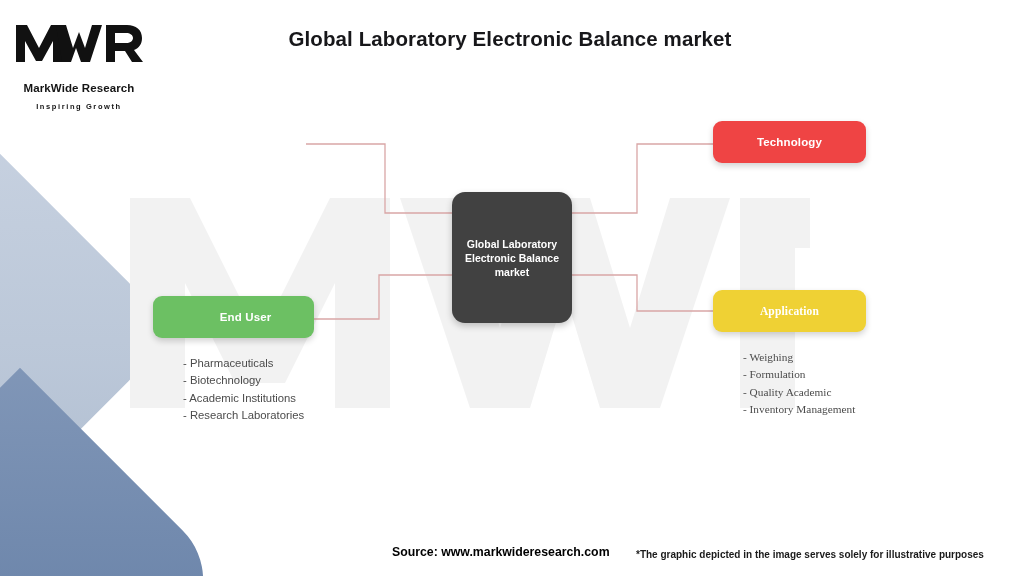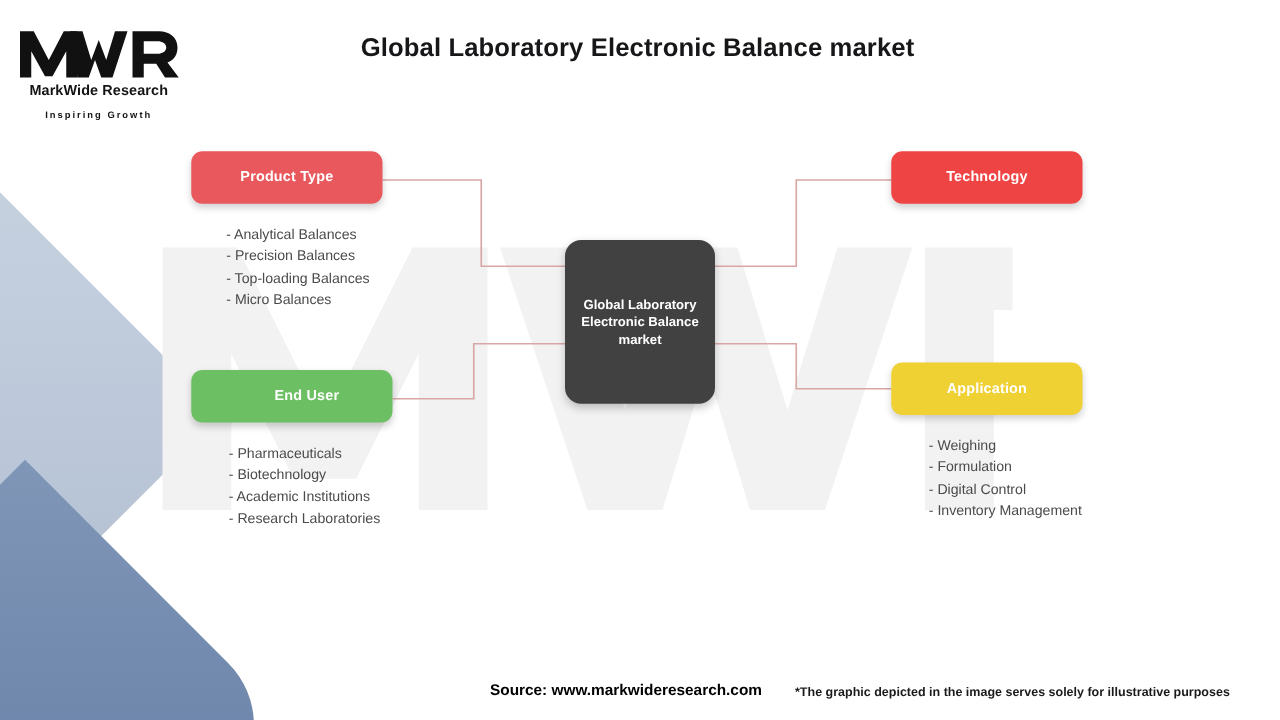--- a/index.html
+++ b/index.html
@@ -52,21 +52,21 @@
 
   
   #logo { position: absolute; left: 14px; top: 22px; width: 130px; }
   #logo-mark { display: block; }
   #logo-name {
     font-size: 11.5px;
     font-weight: 700;
     color: #141414;
     text-align: center;
     letter-spacing: .1px;
-    margin-top: 3px;
+    margin-top: 18px;
   }
   #logo-tag {
     font-size: 7.5px;
     font-weight: 700;
     color: #141414;
     text-align: center;
     letter-spacing: 1.6px;
     margin-top: 8px;
   }
 
@@ -143,21 +143,21 @@
   #cat-product .cat-list  { padding-left: 28px; }
 
   #cat-enduser  { left: 153px; top: 296px; width: 161px; }
   #cat-enduser .cat-pill  { background: #6cc063; padding-left: 24px; }
   #cat-enduser .cat-list  { padding-left: 30px; }
 
   #cat-technology { left: 713px; top: 121px; width: 153px; }
   #cat-technology .cat-pill { background: #ef4444; }
   #cat-technology .cat-list { padding-left: 30px; }
 
-  #cat-application { left: 713px; top: 290px; width: 153px; }
+  #cat-application { left: 713px; top: 290px; width: 153px; font-family: Liberation Serif, serif; }
   #cat-application .cat-pill { background: #efd134; }
   #cat-application .cat-list { padding-left: 30px; }
 
   
   #source-text {
     position: absolute;
     left: 392px;
     top: 545px;
     font-size: 12.3px;
     font-weight: 700;
@@ -215,31 +215,20 @@
       <polyline points="713,144 637,144 637,213 572,213"></polyline>
 
       <polyline points="713,311 637,311 637,275 572,275"></polyline>
     </g>
   </svg>
 
   <div id="center-node">
     <div id="center-label">Global Laboratory Electronic Balance market</div>
   </div>
 
-  <div class="cat" id="cat-product">
-    <div class="cat-pill">
-      <span class="cat-pill-label">Product Type</span>
-    </div>
-    <ul class="cat-list">
-      <li>- Analytical Balances</li>
-      <li>- Precision Balances</li>
-      <li>- Top-loading Balances</li>
-      <li>- Micro Balances</li>
-    </ul>
-  </div>
 
   <div class="cat" id="cat-technology">
     <div class="cat-pill">
       <span class="cat-pill-label">Technology</span>
     </div>
   </div>
 
   <div class="cat" id="cat-enduser">
     <div class="cat-pill">
       <span class="cat-pill-label">End User</span>
@@ -252,21 +241,21 @@
     </ul>
   </div>
 
   <div class="cat" id="cat-application">
     <div class="cat-pill">
       <span class="cat-pill-label">Application</span>
     </div>
     <ul class="cat-list">
       <li>- Weighing</li>
       <li>- Formulation</li>
-      <li>- Digital Control</li>
+      <li>- Quality Academic</li>
       <li>- Inventory Management</li>
     </ul>
   </div>
 
   <div id="source-text">Source: www.markwideresearch.com</div>
   <div id="disclaimer-text">*The graphic depicted in the image serves solely for illustrative purposes</div>
 
 </div>
 
 </body></html>

